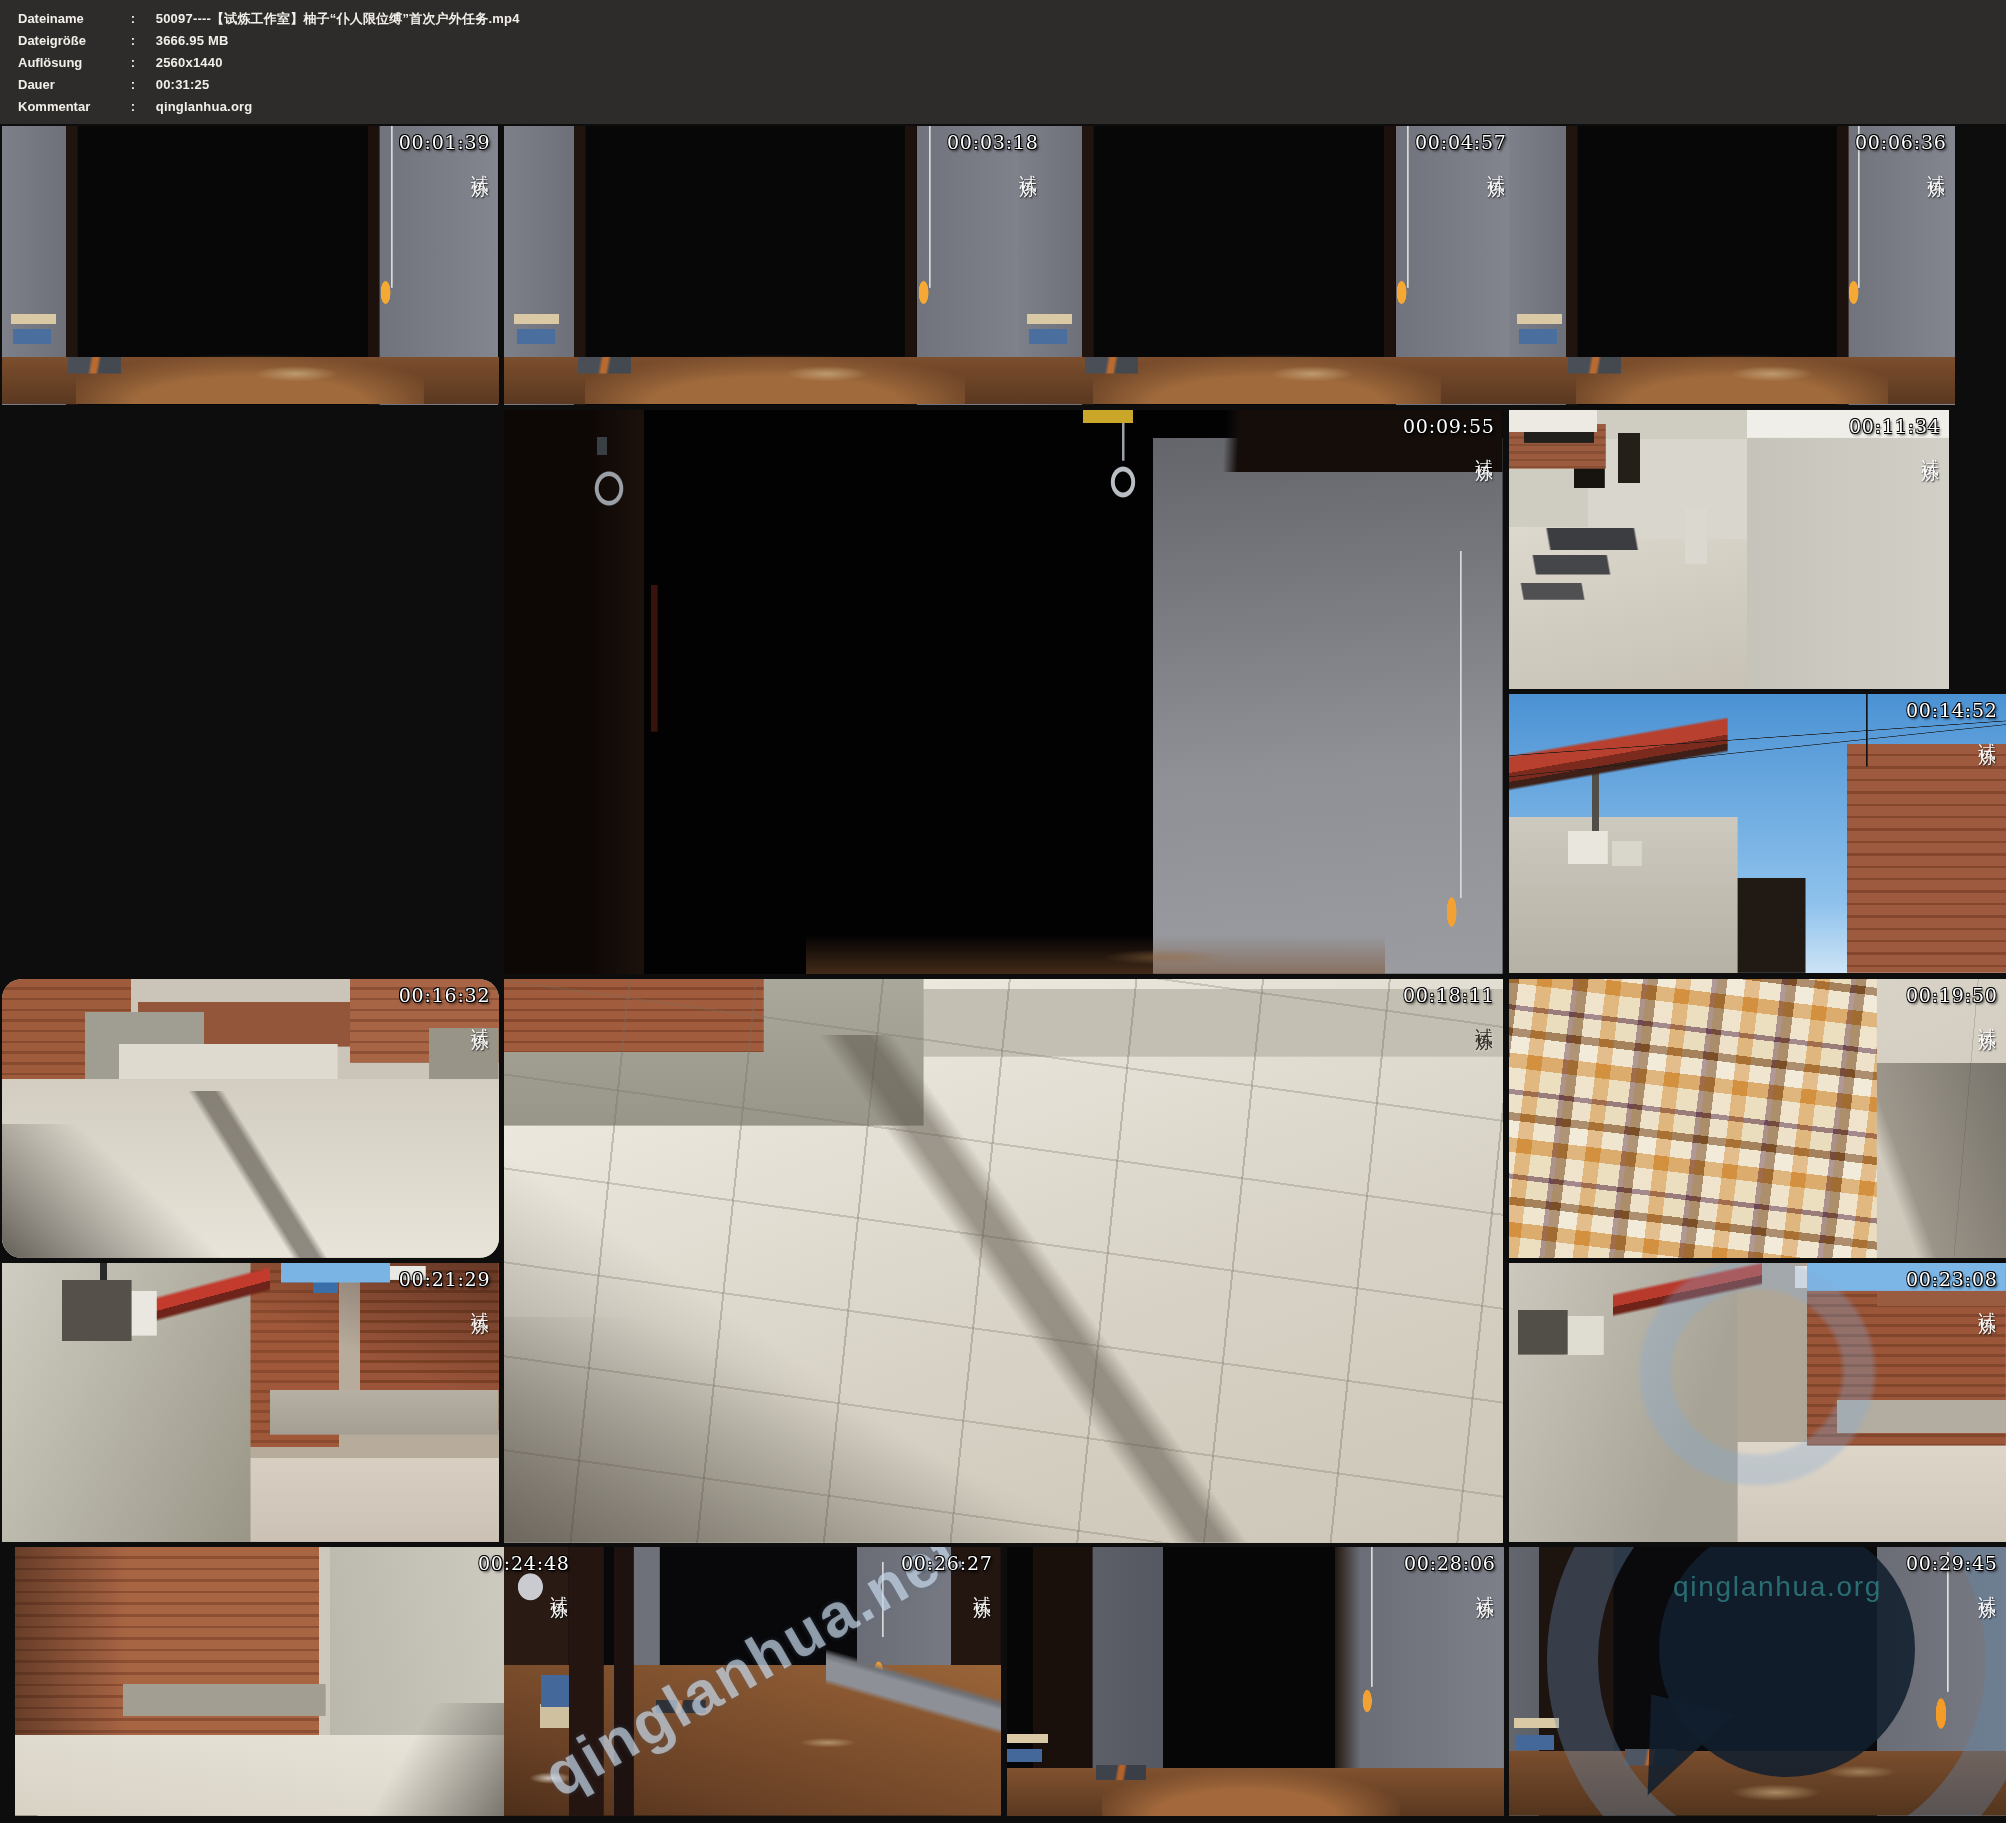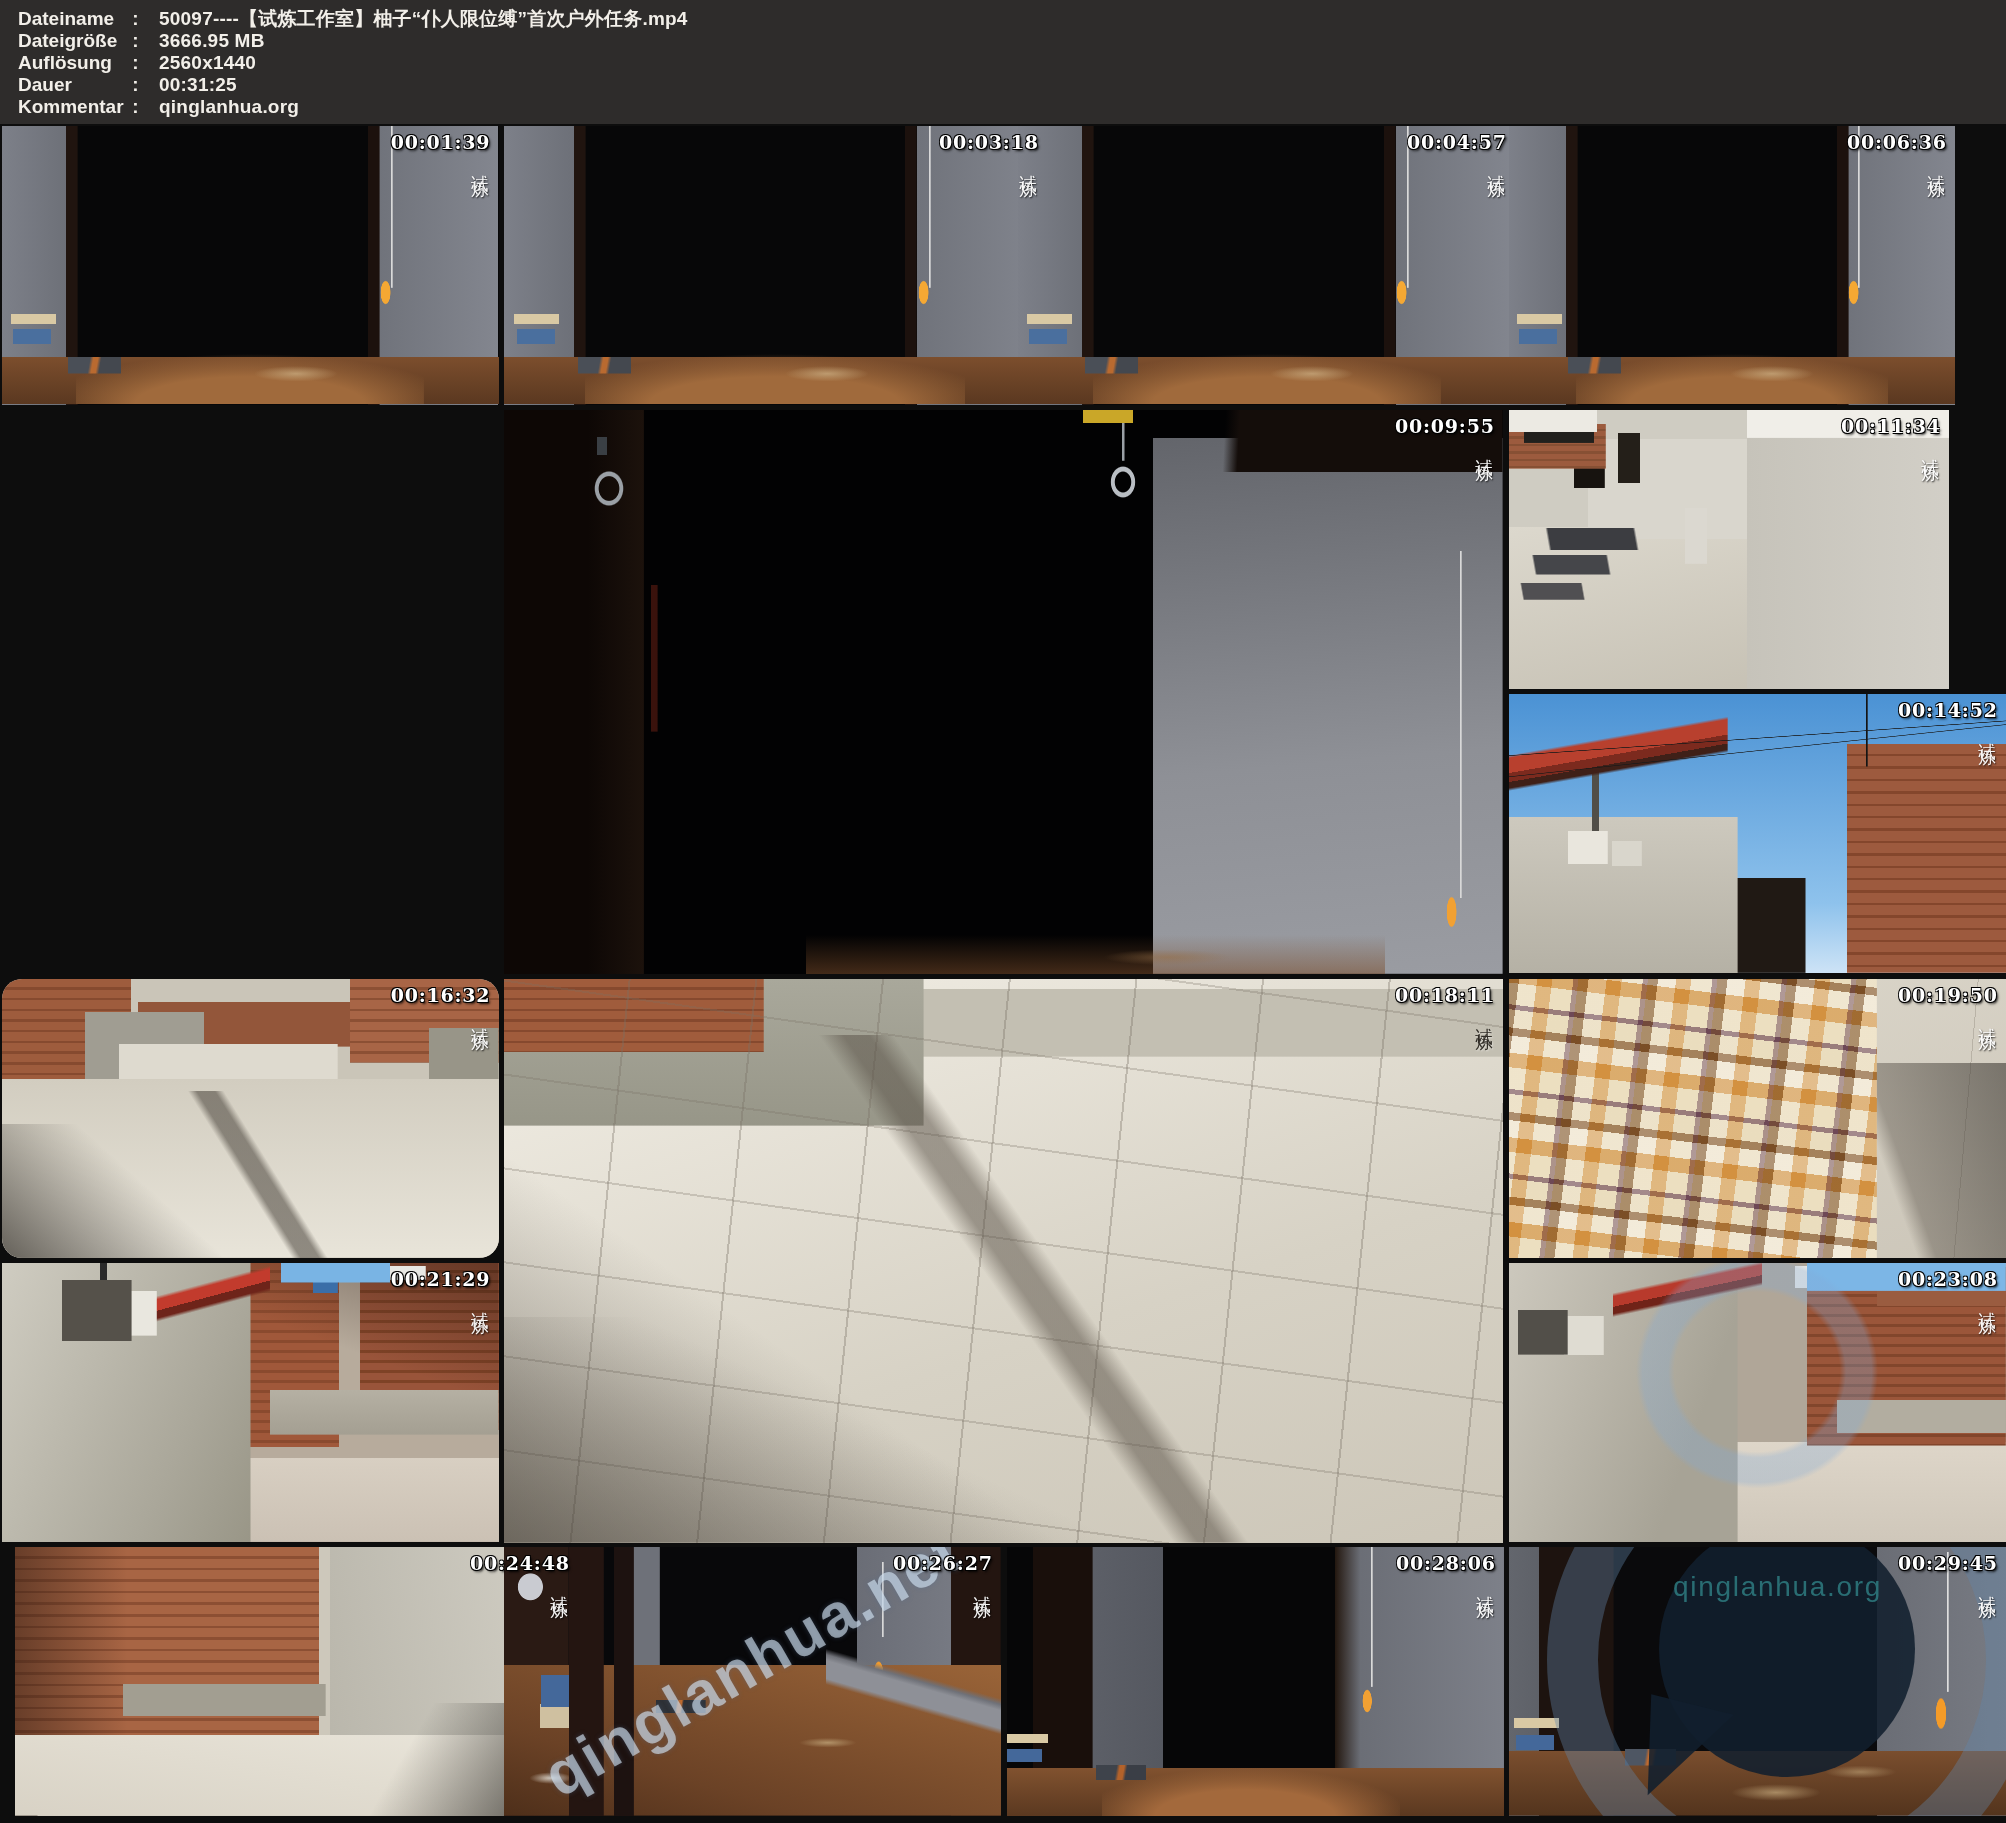--- a/index.html
+++ b/index.html
@@ -3,34 +3,34 @@
 <meta charset="utf-8">
 <style>
   html,body{margin:0;padding:0;background:#0d0d0d;}
   body{width:2006px;height:1823px;position:relative;overflow:hidden;
        font-family:"Liberation Sans",sans-serif;}
 
   
   .meta{position:absolute;left:0;top:0;width:2006px;height:124px;
         background:#2e2c2b;box-sizing:border-box;padding:8.3px 0 0 18px;}
   .meta-row{height:22px;line-height:22px;white-space:nowrap;
-            color:#f2efe9;font-weight:700;font-size:19px;}
+            color:#f2efe9;font-weight:700;font-size:13px;}
   .meta-label{display:inline-block;width:109px;}
   .meta-colon{display:inline-block;width:21.5px;text-align:left;}
   .meta-value{letter-spacing:0.2px;}
 
   
   .grid{position:absolute;left:0;top:124px;width:2006px;height:1699px;
         background:#0d0d0d;}
   .tile{position:absolute;overflow:hidden;background:#000;}
   .scene{position:absolute;inset:0;background-repeat:no-repeat;}
 
   
   .ts{position:absolute;top:5px;right:8.3px;z-index:5;
-      font-family:"DejaVu Serif",serif;font-weight:700;font-size:19px;
+      font-family:"DejaVu Serif",serif;font-weight:400;font-size:19px;
       color:#ffffff;letter-spacing:0.8px;
       text-shadow:-0.8px -0.8px 0 #000,0.8px -0.8px 0 #000,-0.8px 0.8px 0 #000,
                   0.8px 0.8px 0 #000,1.7px 1.7px 2.5px rgba(0,0,0,.9);}
   .mark{position:absolute;top:35px;right:10px;z-index:5;
         writing-mode:vertical-rl;text-orientation:upright;
         font-family:"DejaVu Serif",serif;font-size:17.4px;line-height:1.05;
         letter-spacing:5px;color:#ffffff;opacity:.95;
         text-shadow:0.8px 0.8px 1.7px rgba(0,0,0,.85);}
   .mark.mark-dark{color:#2a2620;text-shadow:0.8px 0.8px 1.7px rgba(255,255,255,.5);}
 

